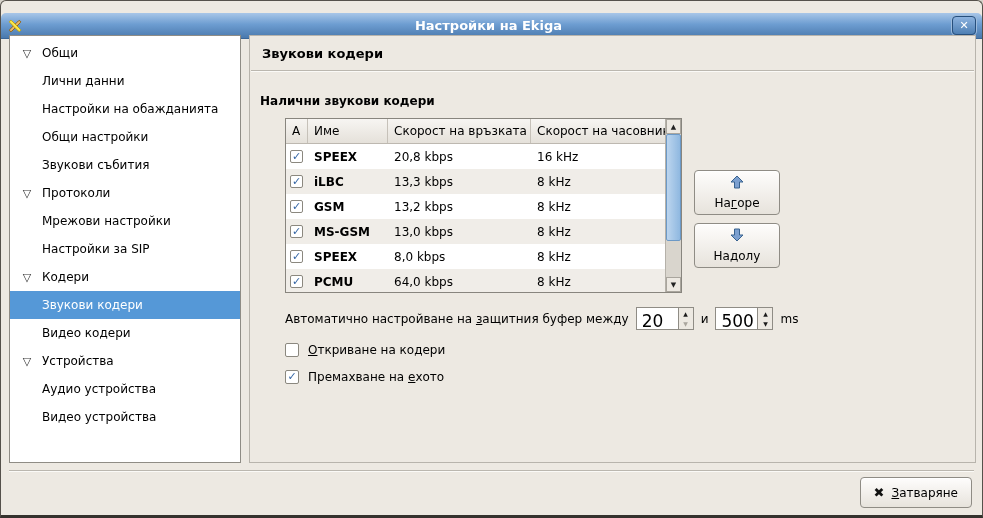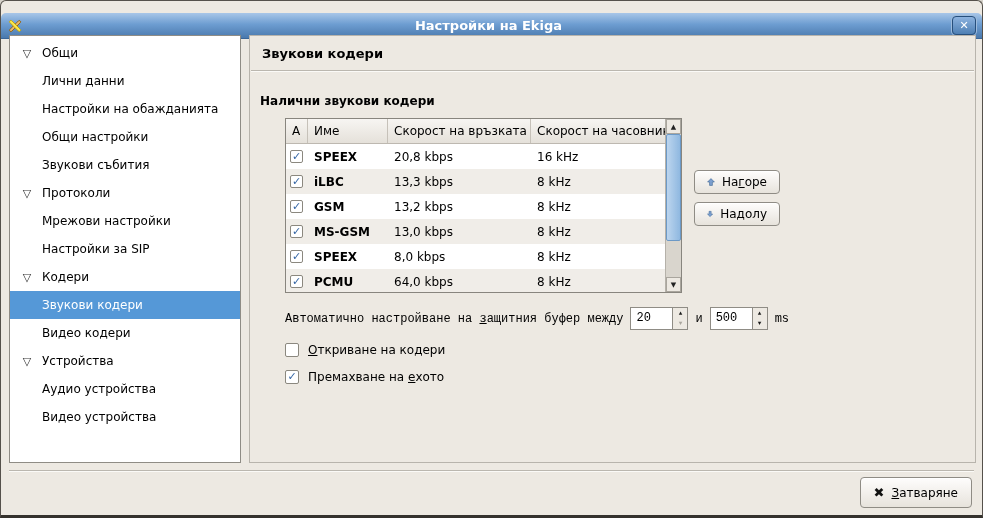--- a/index.html
+++ b/index.html
@@ -64,27 +64,27 @@
     display:flex;flex-direction:column;}
   .sbtn{height:15px;flex:none;box-sizing:border-box;background:#ede9e2;border:1px solid #a9a59d;
     display:flex;align-items:center;justify-content:center;font-size:7px;color:#222;cursor:pointer;}
   .sthumb{height:62%;margin:0;box-sizing:border-box;border:1px solid #6c99c6;border-radius:2px;
     background:linear-gradient(to right,#bcd5ee,#8fb8e0);cursor:pointer;}
   
   .btn{display:inline-flex;align-items:center;gap:7px;padding:4px 12px;box-sizing:border-box;
     background:linear-gradient(to bottom,#fefdfc,#e7e3dc);border:1px solid #8f8c85;border-radius:4px;
     box-shadow:inset 0 1px 0 #fff;font-family:inherit;font-size:12px;color:#000;cursor:pointer;}
   .move-buttons{display:flex;flex-direction:column;gap:8px;margin-top:52px;}
-  .move-buttons .btn{width:86px;justify-content:flex-start;}
+  .move-buttons .btn{width:86px;justify-content:flex-start;flex-direction:column;}
   .mn{text-decoration:underline;}
   
-  .jitter-row{display:flex;align-items:center;gap:7px;margin:14px 0 0 35px;font-family:Liberation Mono, monospace;}
+  .jitter-row{display:flex;align-items:center;gap:7px;margin:14px 0 0 35px;}
   .spin{display:inline-flex;width:58px;height:23px;box-sizing:border-box;border:1px solid #8f8c85;
     background:#fff;flex:none;}
-  .spin .val{flex:1;padding:3px 0 0 5px;font-size:12px;overflow:hidden;}
+  .spin .val{flex:1;padding:3px 0 0 5px;font-size:17px;overflow:hidden;}
   .spin .arrows{width:14px;flex:none;border-left:1px solid #8f8c85;background:#ede9e2;
     display:flex;flex-direction:column;}
   .spin .sa{flex:1;display:flex;align-items:center;justify-content:center;font-size:6px;
     color:#1a1a1a;cursor:pointer;}
   .spin .sa.dis{color:#a9a59d;}
   .check-row{display:flex;align-items:center;gap:9px;margin:13px 0 0 35px;}
   
   .footer-sep{position:absolute;left:8px;right:8px;top:469px;height:0;
     border-top:1px solid #bbb7af;border-bottom:1px solid #fbfaf7;}
   .close-btn{position:absolute;right:10px;top:476px;height:31px;padding:5px 13px;}

